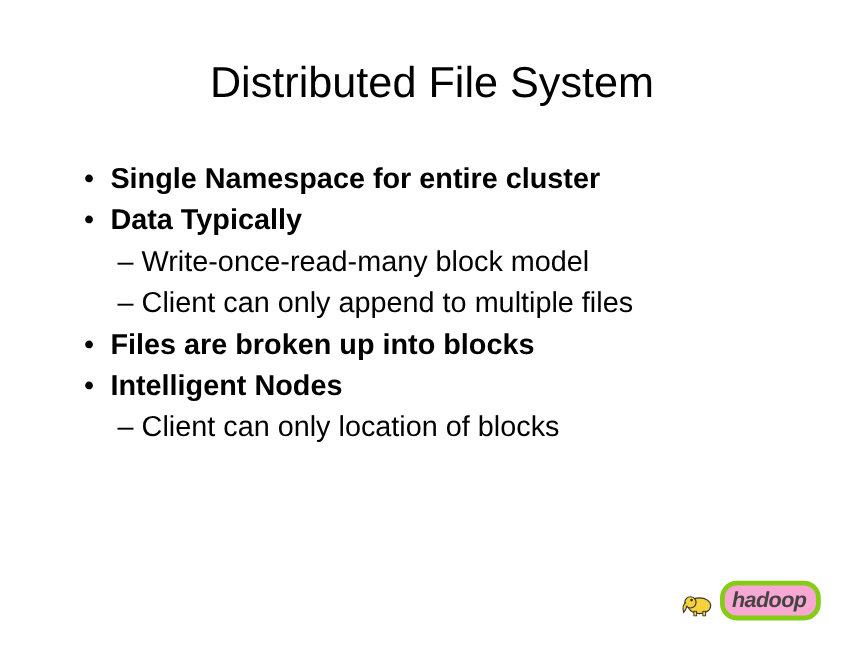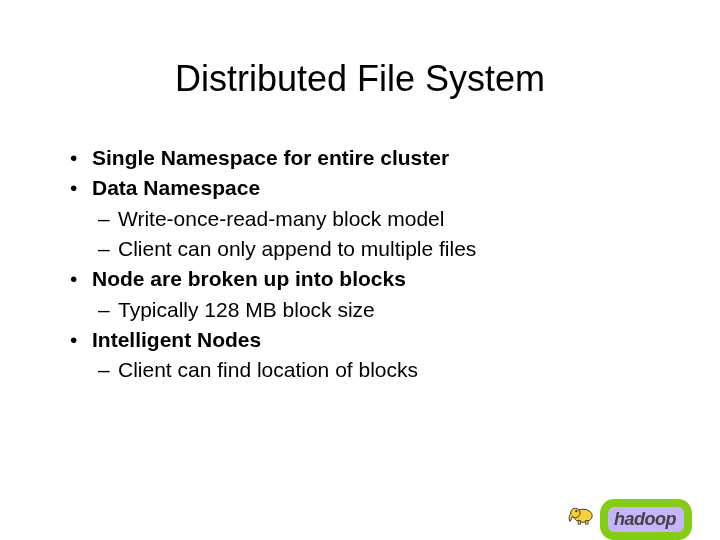--- a/index.html
+++ b/index.html
@@ -1,58 +1,56 @@
 <!DOCTYPE html>
 <html><head>
 <meta charset="utf-8">
 <style>
   * { margin: 0; padding: 0; box-sizing: border-box; }
   html, body { width: 720px; height: 540px; background: #fff; font-family: Arial, Helvetica, sans-serif; color: #000; }
   .slide { width: 720px; height: 540px; position: relative; padding: 38px 50px 0 50px; }
-  .title { font-size: 36px; font-weight: 400; text-align: center; margin-top: 20px; margin-bottom: 44px; }
-  .content { font-size: 21px; line-height: 1.35; padding-left: 20px; }
+  .title { font-size: 36px; font-weight: 400; text-align: center; margin-top: 10px; margin-bottom: 44px; }
+  .content { font-size: 24px; line-height: 1.35; padding-left: 20px; }
   .bullet-l1 { position: relative; padding-left: 22px; font-weight: 700; margin-bottom: 2px; }
   .bullet-l1::before { content: "•"; position: absolute; left: 0; top: 0; font-weight: 400; }
   .bullet-l2 { position: relative; padding-left: 48px; font-weight: 400; margin-bottom: 2px; }
   .bullet-l2::before { content: "–"; position: absolute; left: 28px; top: 0; }
   .logo { position: absolute; right: 24px; bottom: 22px; width: 130px; height: 34px; }
   .logo-wrap { display: flex; align-items: center; gap: 4px; }
   .logo-text {
     font-family: Arial, Helvetica, sans-serif;
     font-weight: 700;
     font-style: italic;
     font-size: 18px;
     color: #444;
-    background: #c4b5fd;
-    border: 8px solid #84cc16;
+    background: #f9a8d4;
+    border: 4px solid #84cc16;
     border-radius: 14px;
     padding: 2px 8px 2px 6px;
     letter-spacing: -0.5px;
-    margin-top: 15px;
   }
   .elephant { width: 30px; height: 30px; display: inline-block; }
 </style>
 </head>
 <body>
 
 <div class="slide">
   <h1 class="title">Distributed File System</h1>
 
   <div class="content">
     <div class="bullet-l1">Single Namespace for entire cluster</div>
 
-    <div class="bullet-l1">Data Namespace</div>
+    <div class="bullet-l1">Data Typically</div>
     <div class="bullet-l2">Write-once-read-many block model</div>
     <div class="bullet-l2">Client can only append to multiple files</div>
 
-    <div class="bullet-l1">Node are broken up into blocks</div>
-    <div class="bullet-l2">Typically 128 MB block size</div>
+    <div class="bullet-l1">Files are broken up into blocks</div>
 
     <div class="bullet-l1">Intelligent Nodes</div>
-    <div class="bullet-l2">Client can find location of blocks</div>
+    <div class="bullet-l2">Client can only location of blocks</div>
   </div>
 
   <div class="logo">
     <div class="logo-wrap">
       <span class="elephant">
         <svg viewBox="0 0 32 32" width="30" height="30">
           <ellipse cx="18" cy="20" rx="10" ry="7" fill="#f7d13b" stroke="#333" stroke-width="1"></ellipse>
           <ellipse cx="10" cy="17" rx="5" ry="5" fill="#f7d13b" stroke="#333" stroke-width="1"></ellipse>
           <path d="M6 17 Q2 20 4 26 Q6 24 7 20" fill="#f7d13b" stroke="#333" stroke-width="1"></path>
           <circle cx="11" cy="15" r="1.2" fill="#333"></circle>

